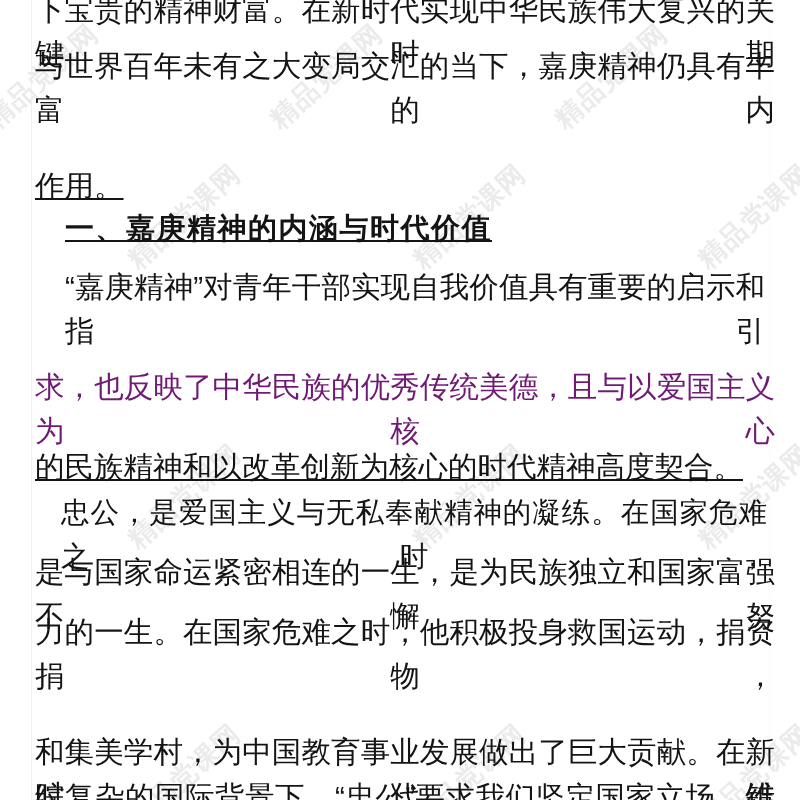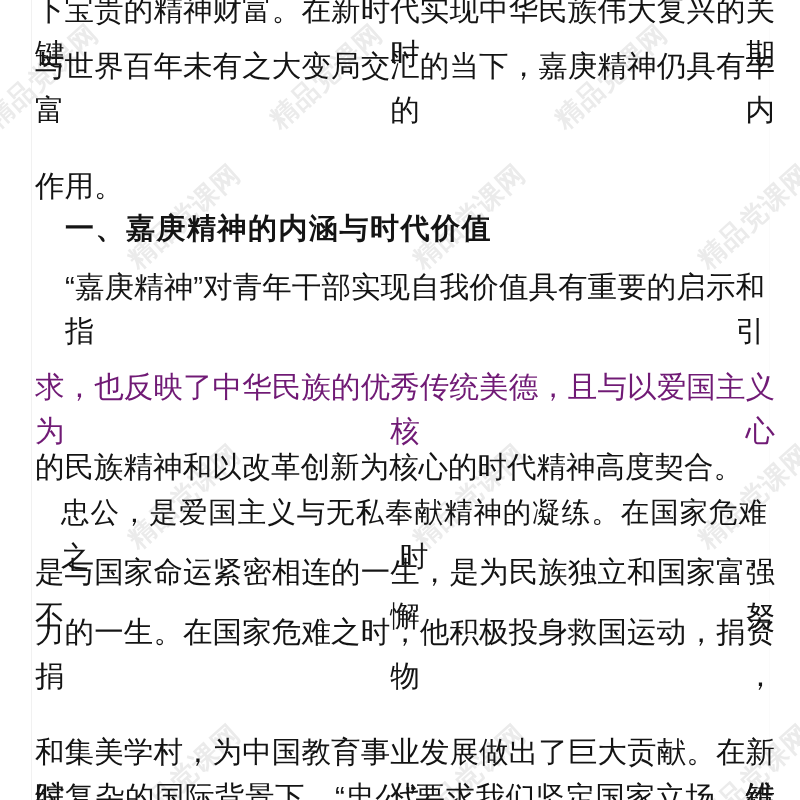--- a/index.html
+++ b/index.html
@@ -91,20 +91,21 @@
     white-space: normal;
   }
 
   .heading {
     font-weight: 700;
     letter-spacing: 1.5px;
   }
 
   .last-line {
     text-align-last: left;
+    text-decoration: underline;
   }
 </style>
 </head>
 <body>
 
 <div id="page">
 
   <div id="page-edge-left"></div>
   <div id="page-edge-right"></div>
 

